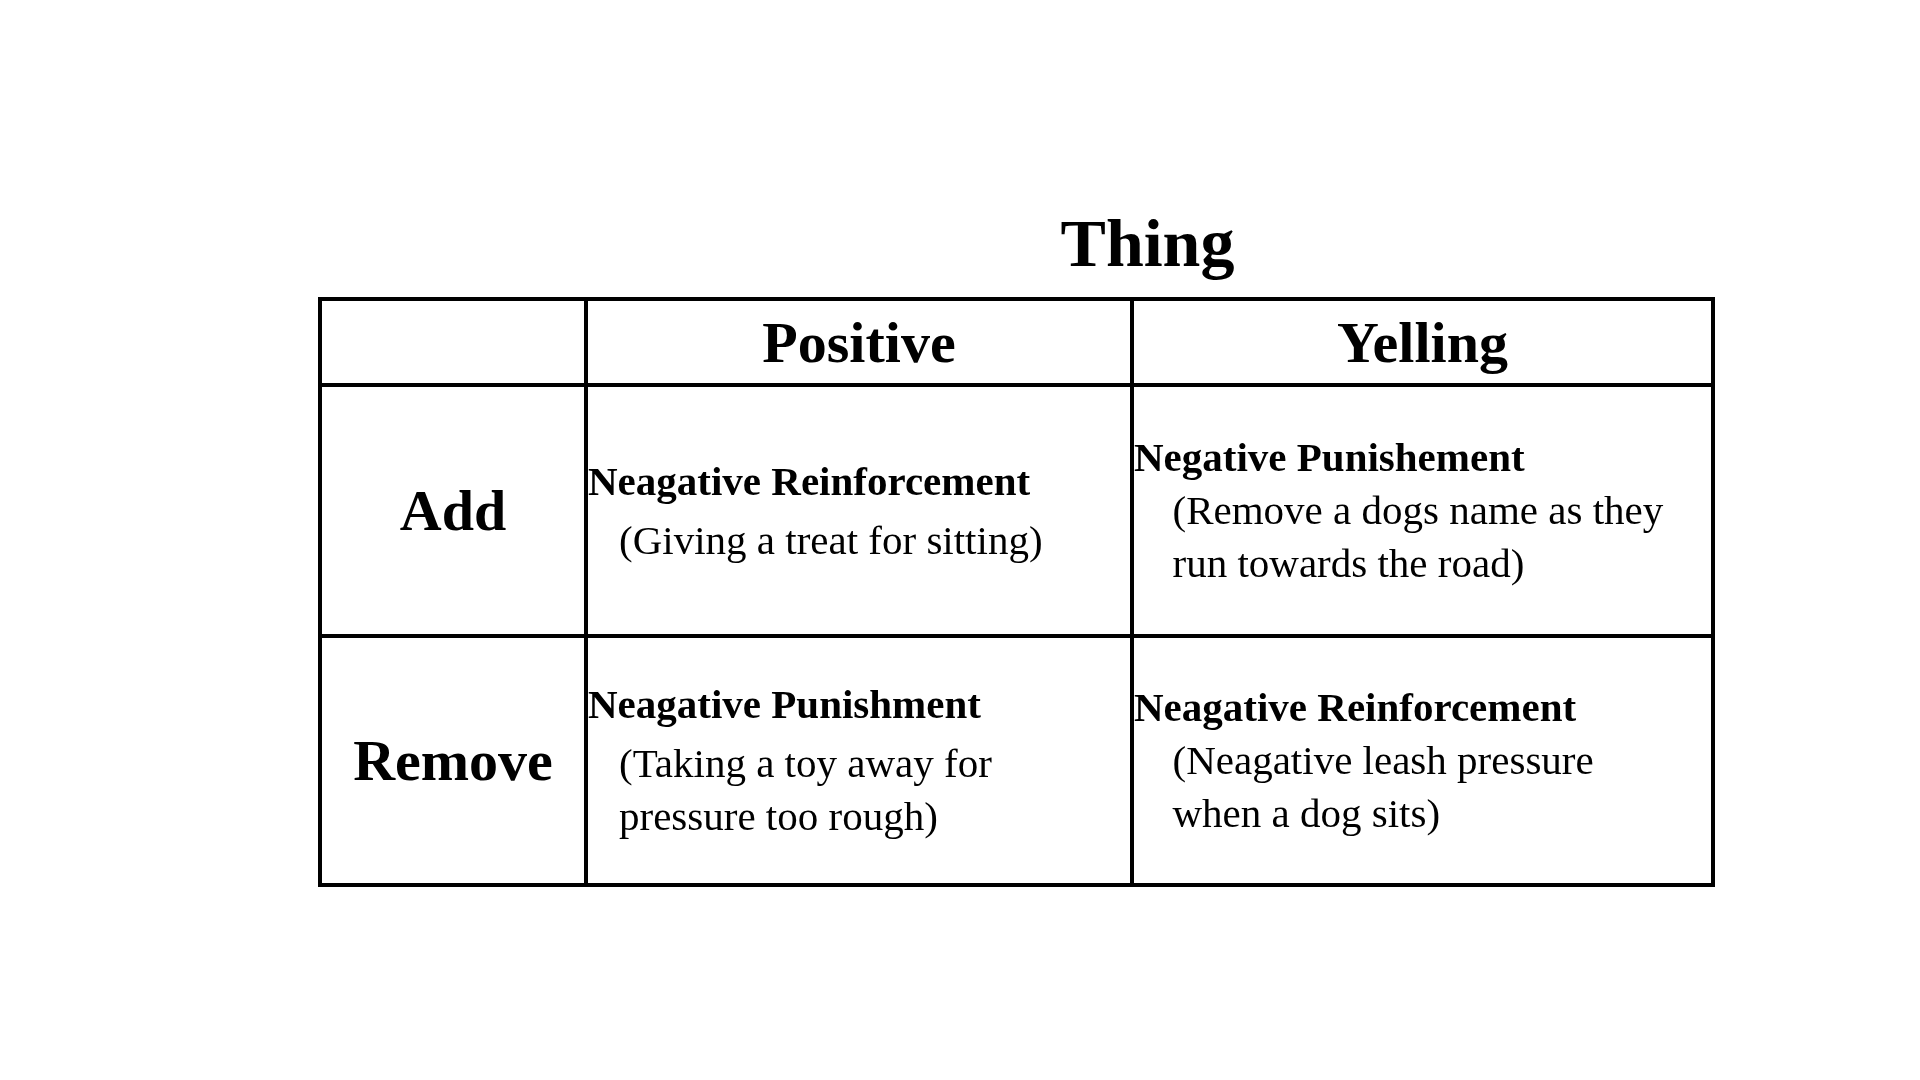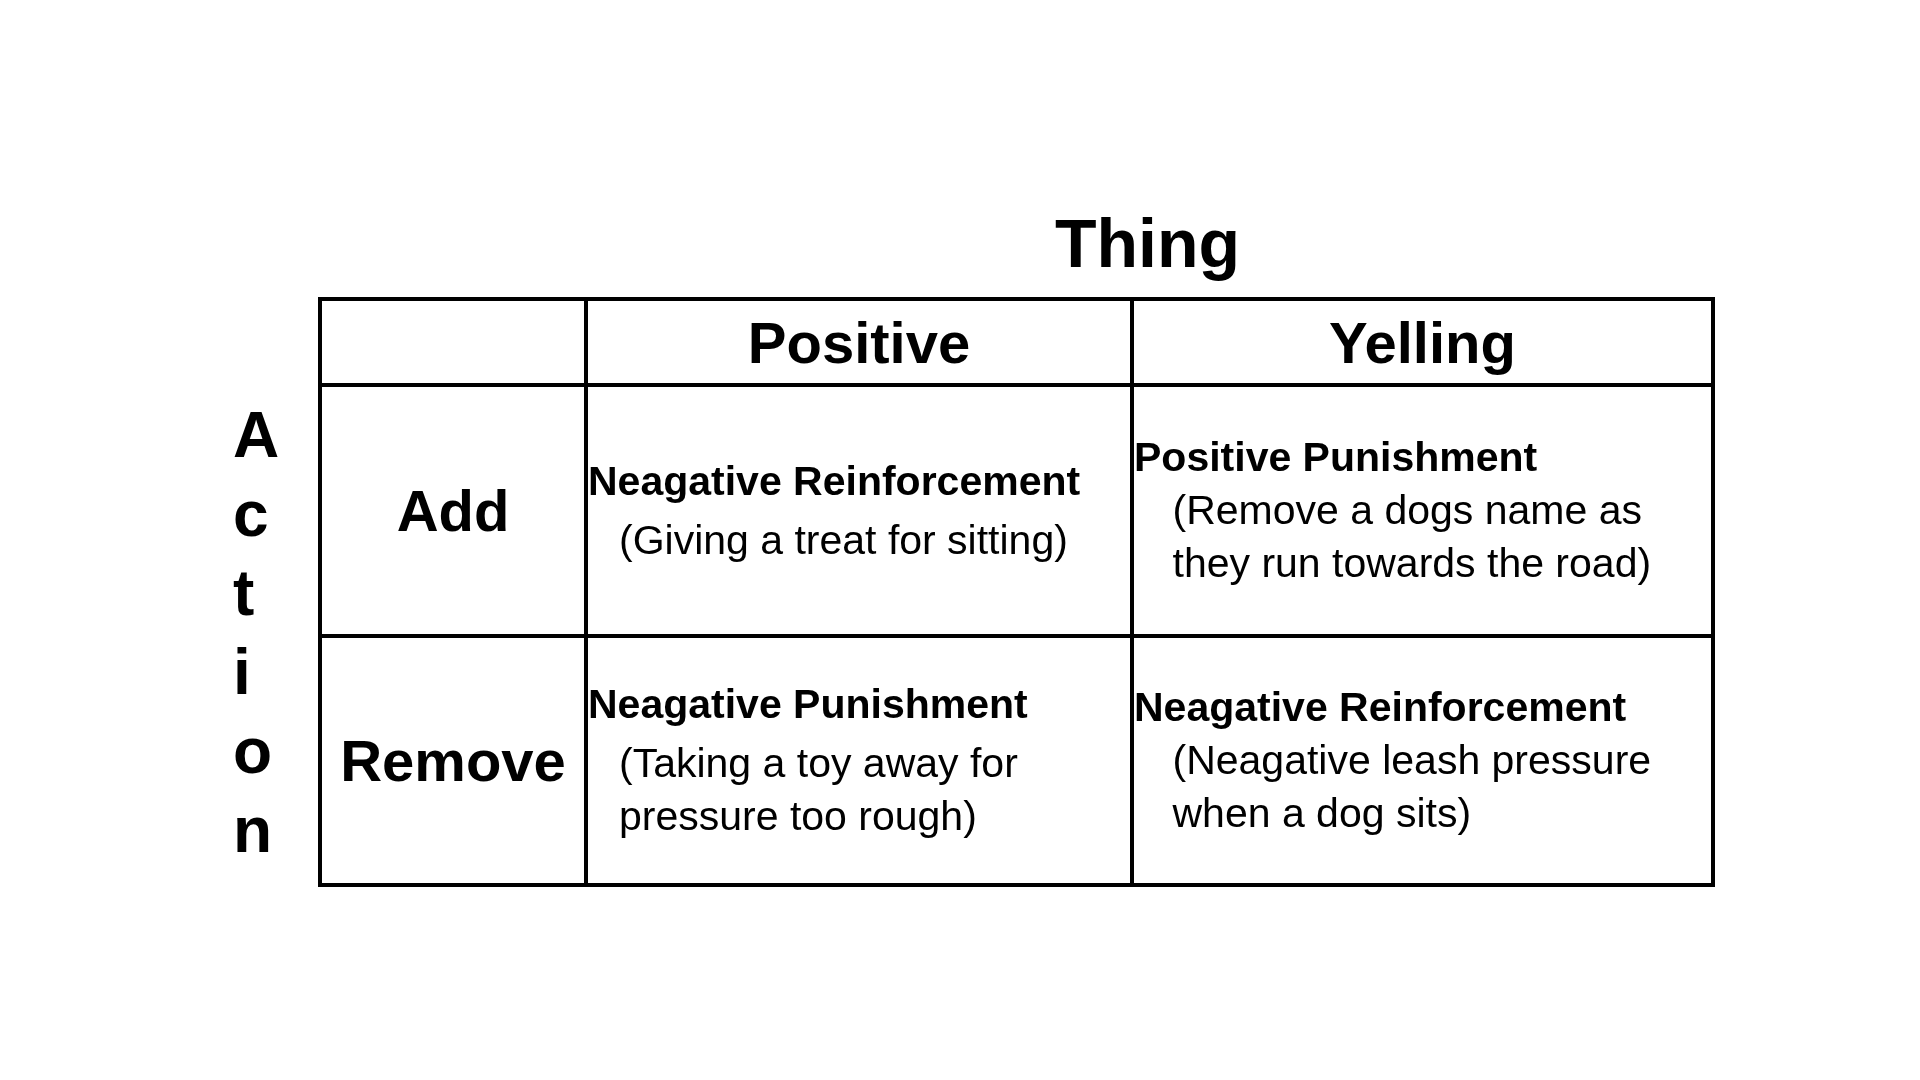--- a/index.html
+++ b/index.html
@@ -2,21 +2,21 @@
 <html><head>
 <meta charset="utf-8">
 <style>
   html, body { margin: 0; padding: 0; background: #ffffff; }
   .canvas {
     position: relative;
     width: 1920px;
     height: 1080px;
     background: #ffffff;
     color: #000000;
-    font-family: Liberation Sans, sans-serif;
+    font-family: Liberation Serif, serif;
     overflow: hidden;
   }
 
   
   .thing-title {
     position: absolute;
     left: 584px;
     top: 206px;
     width: 1127px;
     text-align: center;
@@ -79,23 +79,20 @@
   .col-pos .example { max-width: 480px; margin-top: 6px; }
   .col-neg .example { max-width: 500px; }
 </style>
 </head>
 <body>
 
 <div class="canvas">
 
   <div class="thing-title">Thing</div>
 
-  <div class="action-label">
-    <div class="vtext">Action</div>
-  </div>
 
   <table class="matrix">
     <colgroup>
       <col class="c0">
         <col class="c1">
         <col class="c2">
     </colgroup>
     <tbody>
         <tr class="hrow">
       <td class="corner"></td>
@@ -103,21 +100,21 @@
       <th class="chead">Yelling</th>
     </tr>
 
     <tr class="r-add">
       <th class="rhead">Add</th>
       <td class="cell col-pos">
         <div class="cell-title">Neagative Reinforcement</div>
         <div class="example">(Giving a treat for sitting)</div>
       </td>
       <td class="cell col-neg">
-        <div class="cell-title">Positive Punishment</div>
+        <div class="cell-title">Negative Punishement</div>
         <div class="example">(Remove a dogs name as they run towards the road)</div>
       </td>
     </tr>
 
     <tr class="r-remove">
       <th class="rhead">Remove</th>
       <td class="cell col-pos">
         <div class="cell-title">Neagative Punishment</div>
         <div class="example">(Taking a toy away for pressure too rough)</div>
       </td>

